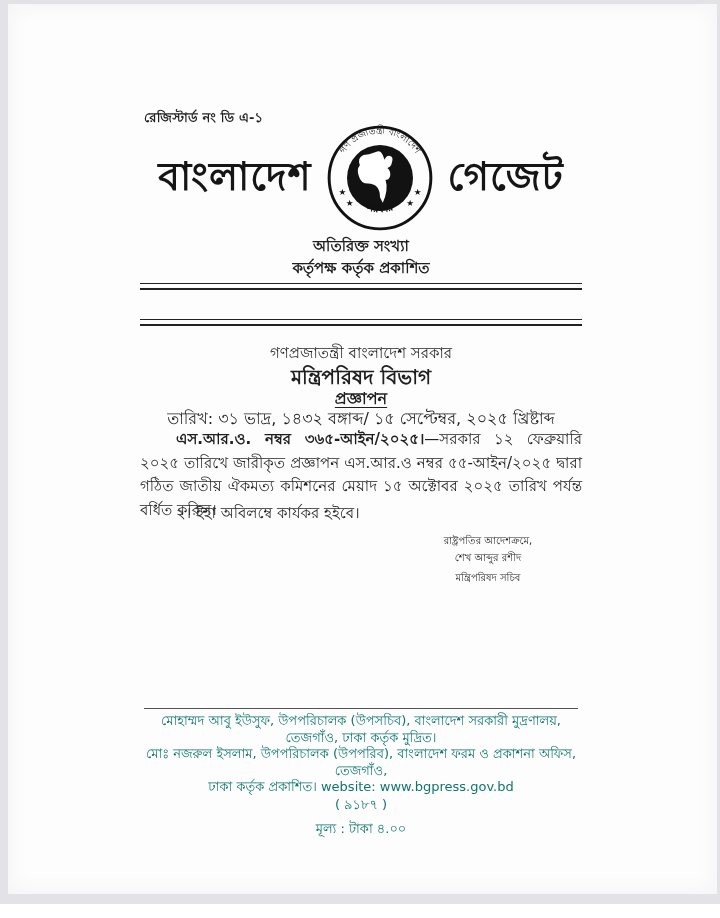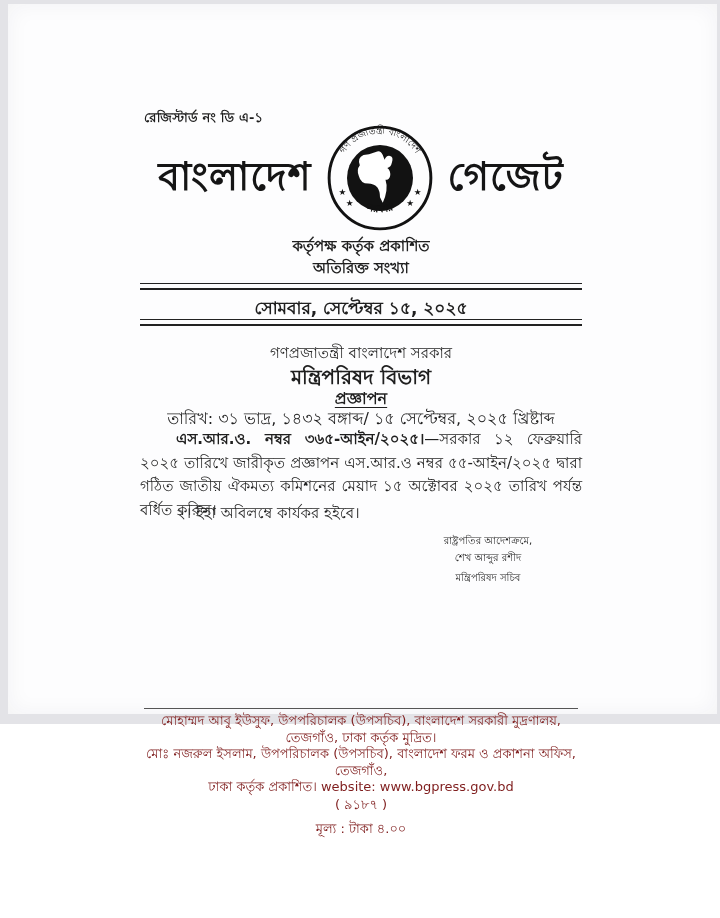--- a/index.html
+++ b/index.html
@@ -6,21 +6,21 @@
     margin: 0;
     padding: 0;
     width: 720px;
     height: 918px;
     overflow: hidden;
     font-family: "DejaVu Sans", sans-serif;
   }
   .photo {
     position: relative;
     width: 720px;
-    height: 724px;
+    height: 904px;
     background: #e3e3e7;
   }
   .page {
     position: absolute;
     left: 8px; top: 4px; right: 3px; bottom: 10px;
     background: #fdfdfe;
     box-shadow: inset 0 0 22px rgba(40,40,55,0.05);
   }
   .content {
     position: absolute;
@@ -83,21 +83,21 @@
   }
   .signature {
     position: absolute; top: 529px; left: 238px; width: 220px;
     text-align: center; font-size: 10px;
   }
   .sig-name { margin-top: 0; }
   .sig-desig { margin-top: 3px; }
   .page-footer {
     position: absolute; top: 704px; left: 4px; width: 434px;
     border-top: 1.2px solid #555; padding-top: 4px;
-    text-align: center; font-size: 13px; line-height: 16.5px; color: #7f1d1d;
+    text-align: center; font-size: 13px; line-height: 16.5px; color: #0f766e;
   }
   .footer-serial { margin-top: 1px; }
   .footer-price { margin-top: 8px; }
 </style>
 </head>
 <body>
 
 <div class="photo">
   <div class="page">
     <div class="content">
@@ -124,27 +124,26 @@
             <text x="101" y="78" font-size="9.5" fill="#121212" text-anchor="middle">★</text>
             <text x="93" y="91" font-size="9.5" fill="#121212" text-anchor="middle">★</text>
             <path fill="#ffffff" d="M48,34 L57,31 Q61,30 63,35 L65,40 Q67,35 71,36 Q75,37 73,43 Q72,48 68,49 Q72,52 71,58 Q70,62 66,62 Q68,68 67,74 Q66,81 63,87 L60,81 Q60,74 57,70 Q53,66 47,66 Q39,66 37,58 Q34,51 38,46 Q35,38 42,35 Z"></path>
           </svg>
         </div>
 
         <div class="gazette-title">গেজেট</div>
       </div>
 
       <div class="issue">
+        <div>অতিরিক্ত সংখ্যা</div>
         <div>কর্তৃপক্ষ কর্তৃক প্রকাশিত</div>
-        <div>অতিরিক্ত সংখ্যা</div>
       </div>
 
       <div class="rule rule-1"></div>
 
-      <div class="date-bar">সোমবার, সেপ্টেম্বর ১৫, ২০২৫</div>
 
       <div class="rule rule-2"></div>
 
       <div class="gov-line">গণপ্রজাতন্ত্রী বাংলাদেশ সরকার</div>
 
       <div class="division-line">মন্ত্রিপরিষদ বিভাগ</div>
 
       <div class="notice-heading">
         <span>প্রজ্ঞাপন</span>
       </div>
@@ -156,21 +155,21 @@
       <div class="para-2">২। ইহা অবিলম্বে কার্যকর হইবে।</div>
 
       <div class="signature">
         <div>রাষ্ট্রপতির আদেশক্রমে,</div>
         <div class="sig-name">শেখ আব্দুর রশীদ</div>
         <div class="sig-desig">মন্ত্রিপরিষদ সচিব</div>
       </div>
 
       <div class="page-footer">
         <div>মোহাম্মদ আবু ইউসুফ, উপপরিচালক (উপসচিব), বাংলাদেশ সরকারী মুদ্রণালয়, তেজগাঁও, ঢাকা কর্তৃক মুদ্রিত।</div>
-        <div>মোঃ নজরুল ইসলাম, উপপরিচালক (উপসচিব), বাংলাদেশ ফরম ও প্রকাশনা অফিস, তেজগাঁও,</div>
+        <div>মোঃ নজরুল ইসলাম, উপপরিচালক (উপপরিব), বাংলাদেশ ফরম ও প্রকাশনা অফিস, তেজগাঁও,</div>
         <div><span>ঢাকা কর্তৃক প্রকাশিত। website: </span><span>www.bgpress.gov.bd</span></div>
         <div class="footer-serial">( ৯১৮৭ )</div>
         <div class="footer-price">মূল্য : টাকা ৪.০০</div>
       </div>
 
     </div>
   </div>
 </div>
 
 </body></html>

